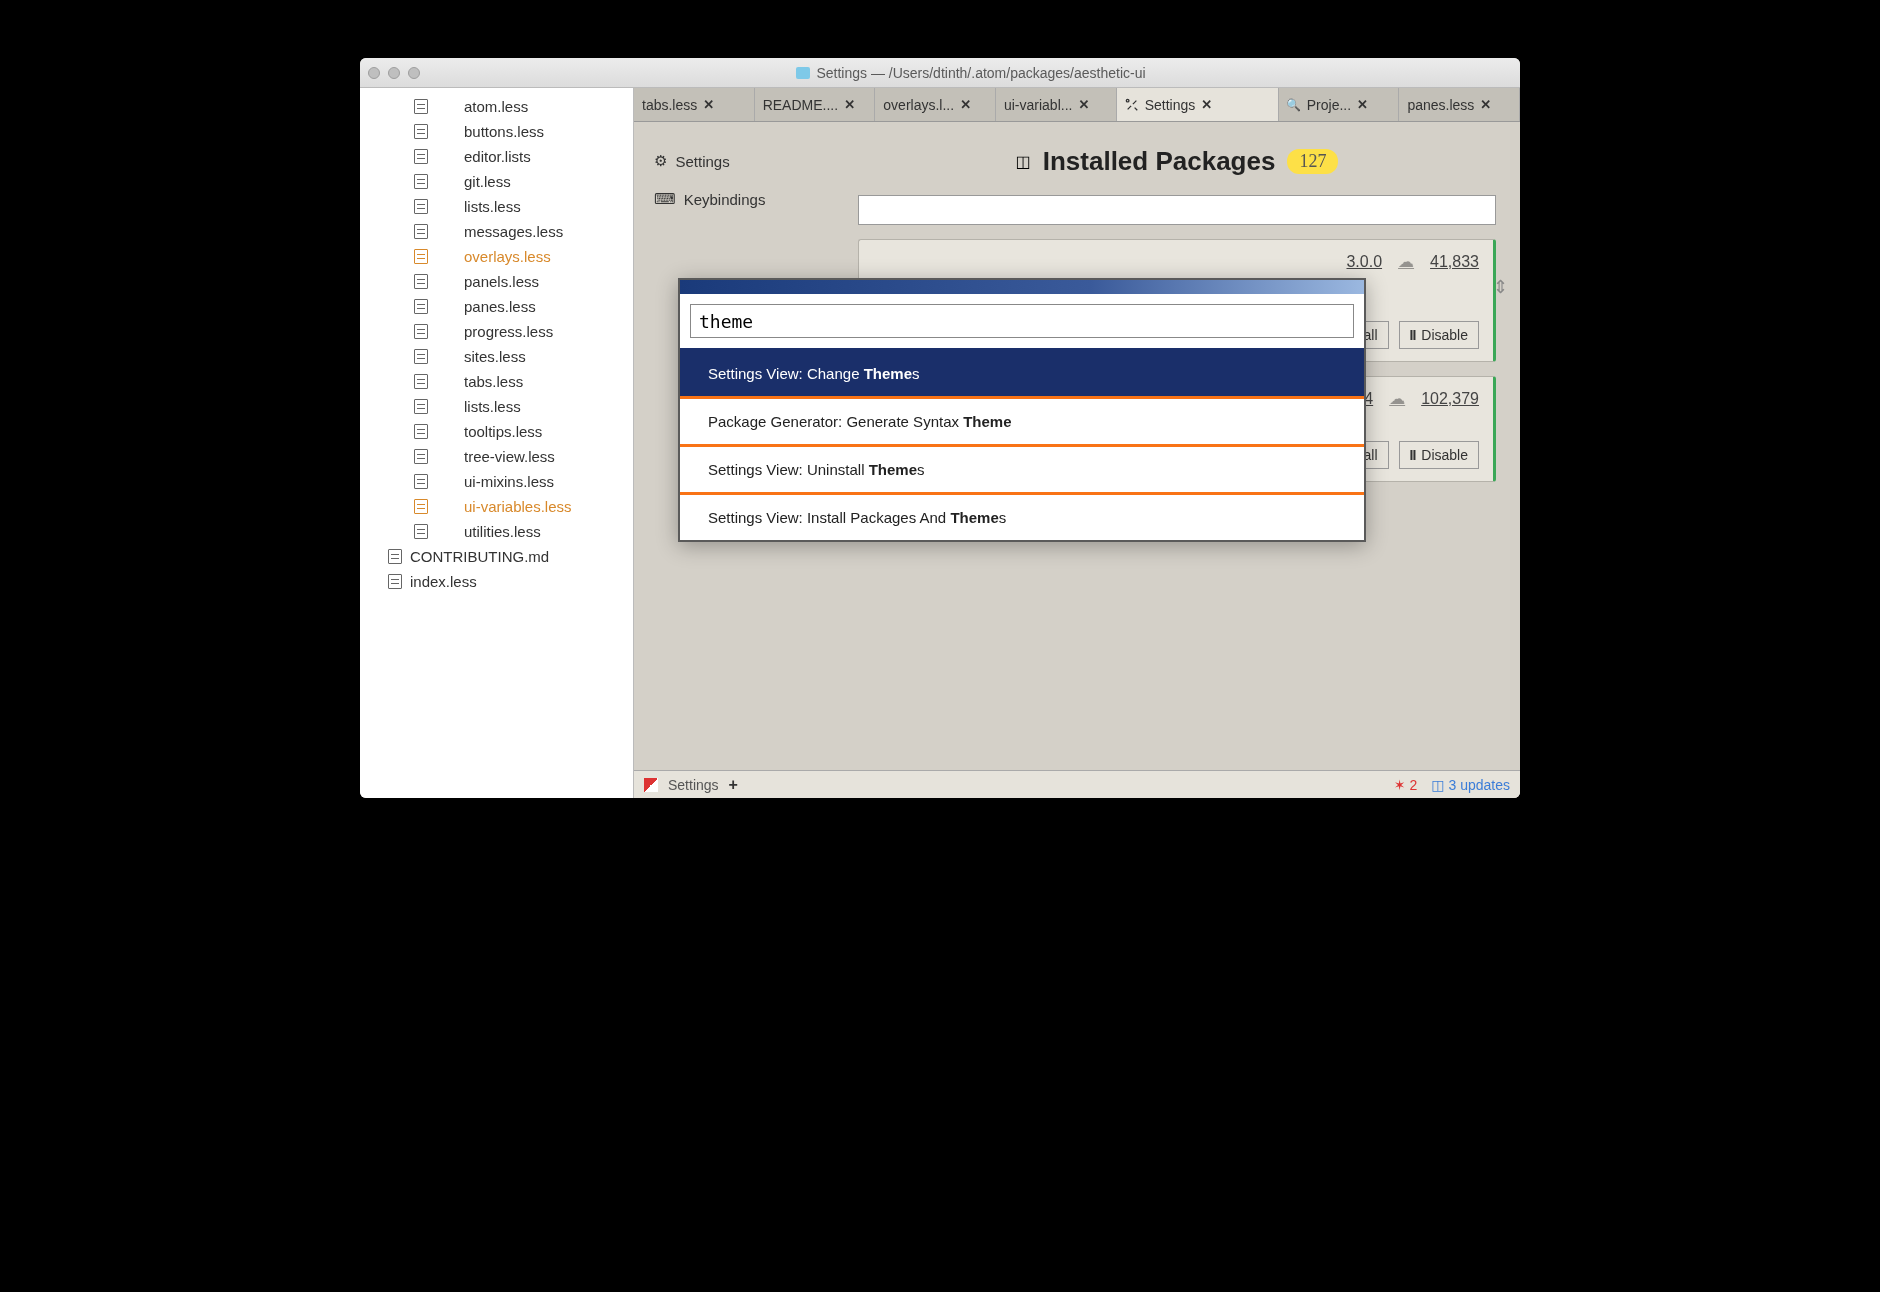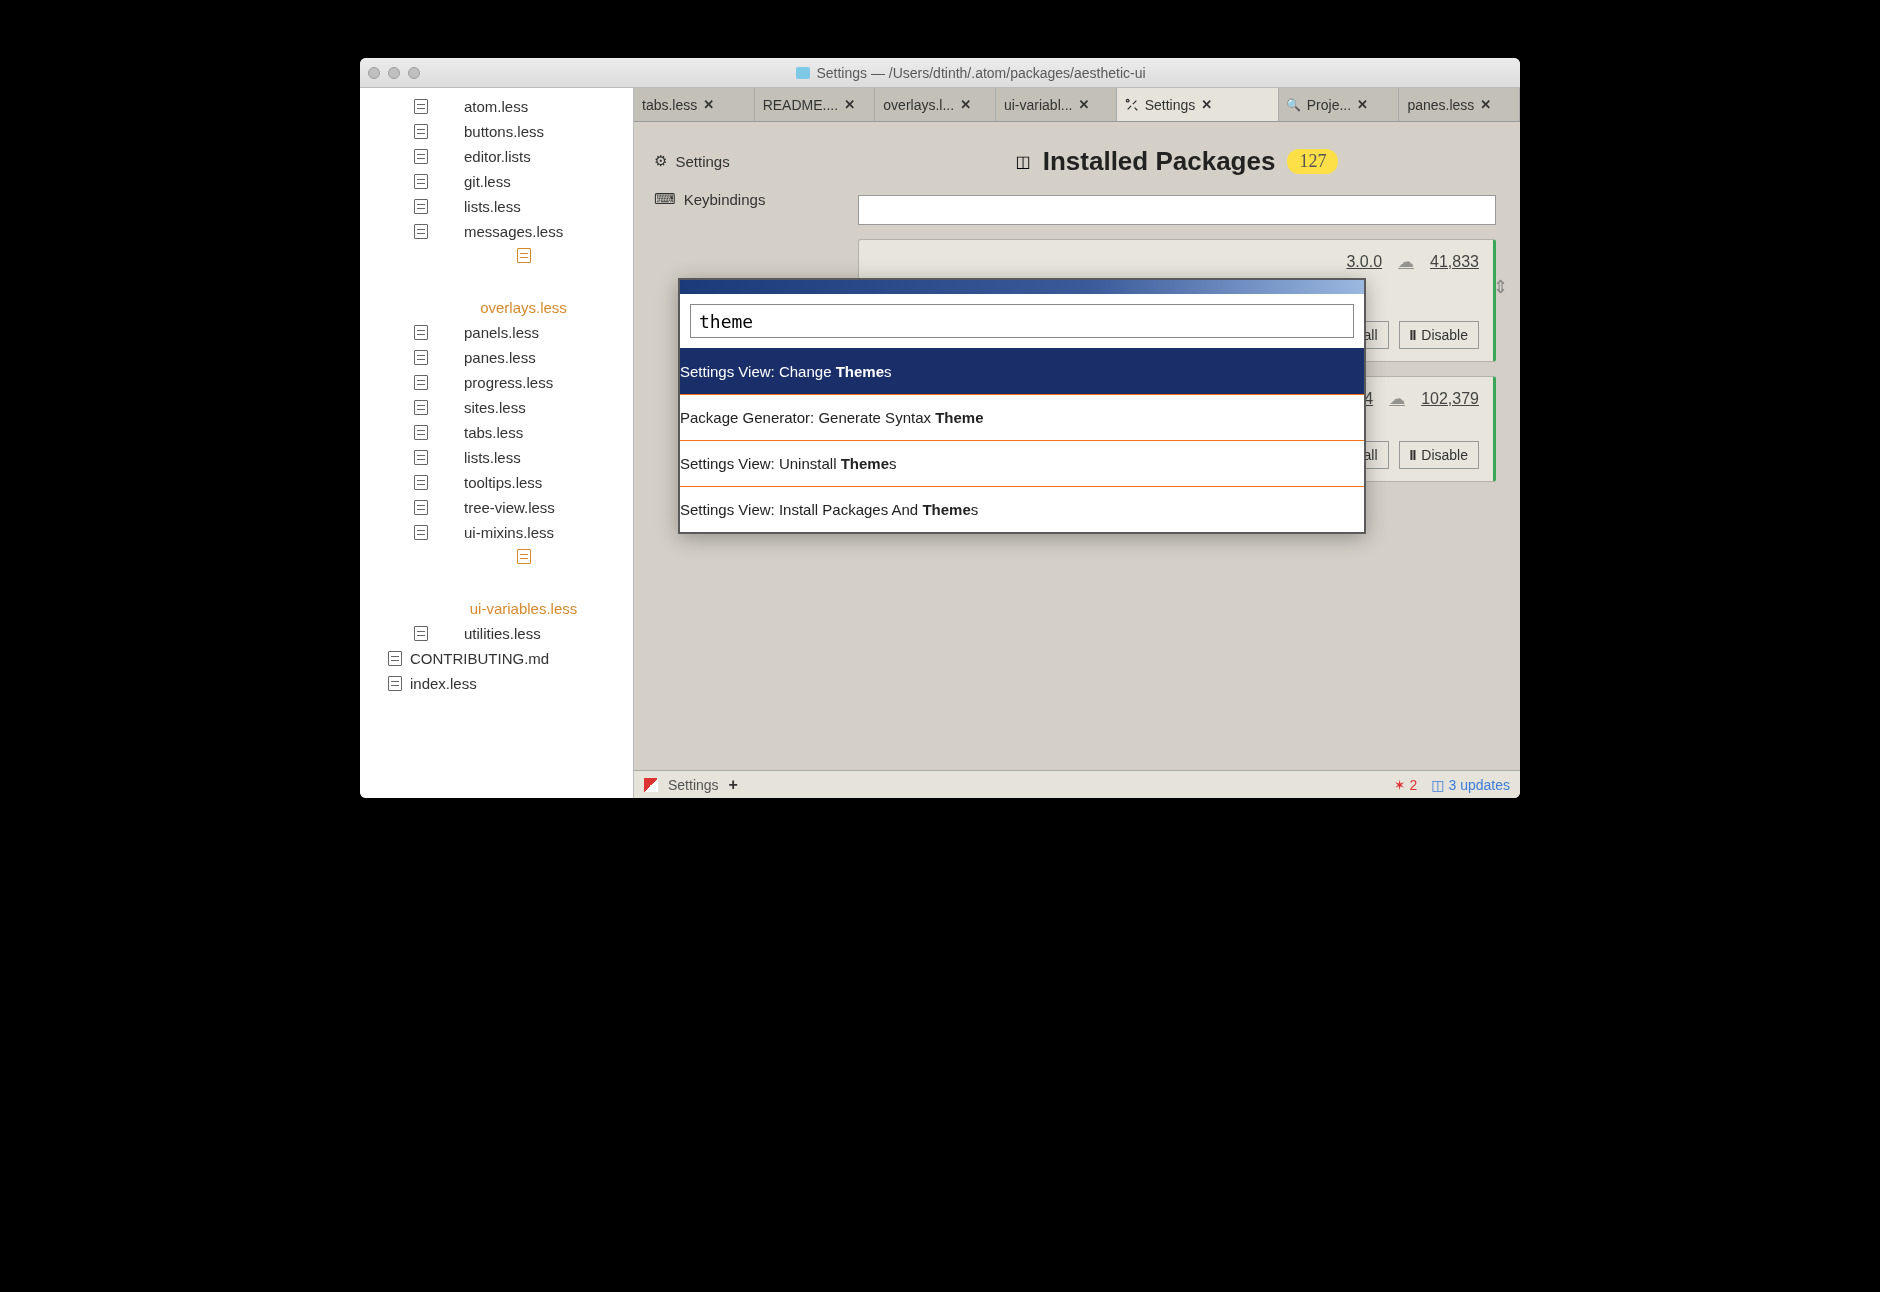--- a/index.html
+++ b/index.html
@@ -7,21 +7,21 @@
 .window { width: 1160px; height: 740px; margin-top: 58px; background: #d4d0c8; border-radius: 6px; box-shadow: 0 10px 40px rgba(0,0,0,0.6); overflow: hidden; display: flex; flex-direction: column; position: relative; }
 .titlebar { height: 30px; background: linear-gradient(#ececec,#dcdcdc); display: flex; align-items: center; padding: 0 8px; border-bottom: 1px solid #bbb; }
 .traffic { display: flex; gap: 8px; margin-right: 10px; }
 .dot { width: 12px; height: 12px; border-radius: 50%; background: #bfbfbf; border: 1px solid #9e9e9e; }
 .title { flex: 1; text-align: center; color: #5a5a5a; font-size: 14px; display:flex; align-items:center; justify-content:center; gap:6px;}
 .folder-icon { width:14px; height:12px; background:#7ec9e8; border-radius:2px; display:inline-block;}
 .body { flex: 1; display: flex; overflow: hidden; }
 .sidebar { width: 274px; background: #fff; border-right: 1px solid #bbb; overflow-y: auto; padding-top: 6px; }
 .file-item { display: flex; align-items: center; gap: 8px; padding: 4px 0 4px 28px; font-size: 15px; color: #333; cursor: pointer; white-space: nowrap; }
 .file-item.indent { padding-left: 54px; gap: 36px; }
-.file-item.active { color: #d8892b; flex-direction: column; }
+.file-item.active { color: #d8892b; }
 .file-icon { width: 14px; height: 15px; border: 1.5px solid #666; border-radius: 1px; position: relative; flex-shrink: 0; }
 .file-icon::before, .file-icon::after { content: ""; position: absolute; left: 2px; right: 2px; height: 1px; background: #666; }
 .file-icon::before { top: 4px; }
 .file-icon::after { top: 8px; }
 .file-item.active .file-icon { border-color: #d8892b; }
 .file-item.active .file-icon::before, .file-item.active .file-icon::after { background: #d8892b; }
 .main { flex: 1; display: flex; flex-direction: column; background: #d4d0c8; position: relative; }
 .tabbar { display: flex; background: #c3c0b8; border-bottom: 1px solid #999; height: 34px; }
 .tab { display: flex; align-items: center; padding: 0 8px; font-size: 14px; color: #333; border-right: 1px solid #aaa; gap: 6px; cursor: pointer; white-space: nowrap; overflow: hidden; background:#c3c0b8;}
 .tab.active { background: #e6e3db; }
@@ -49,21 +49,21 @@
 .red-sq { width:14px; height:14px; background:linear-gradient(135deg,#d33 50%,#fff 50%); }
 .plus { font-size:16px; font-weight:bold; color:#333;}
 .bug { color:#d33; display:flex; align-items:center; gap:4px;}
 .updates { color:#3b7dd8; display:flex; align-items:center; gap:4px;}
 
 .palette { position: absolute; left: 318px; top: 220px; width: 688px; background: #fff; border: 2px solid #5a5a5a; box-shadow: 0 4px 20px rgba(0,0,0,0.3); }
 .palette-header { height: 14px; background: linear-gradient(90deg, #1a3a7a, #3a5a9a 60%, #9bb8e0); }
 .palette-input-wrap { padding: 10px; }
 .palette-input { width: 100%; height: 34px; border: 1px solid #888; font-family: monospace; font-size: 18px; padding: 0 8px; outline: none; }
 .palette-list { }
-.palette-item { padding: 14px 0; border-top: 1px solid #f97316; font-size: 15px; color: #222; cursor: pointer; }
+.palette-item { padding: 14px 28px; border-top: 3px solid #f97316; font-size: 15px; color: #222; cursor: pointer; }
 .palette-item.selected { background: #1a2f6a; color: #fff; border-top-color:#1a2f6a;}
 .palette-item b { font-weight: 700; }
 .gear{font-size:14px;}
 .trash{font-size:14px;}
 .pause{font-weight:bold; letter-spacing:-1px;}
 .float-icon{position:absolute; right:12px; top:154px; font-size:18px; color:#888;}
 </style>
 </head>
 <body>
 

